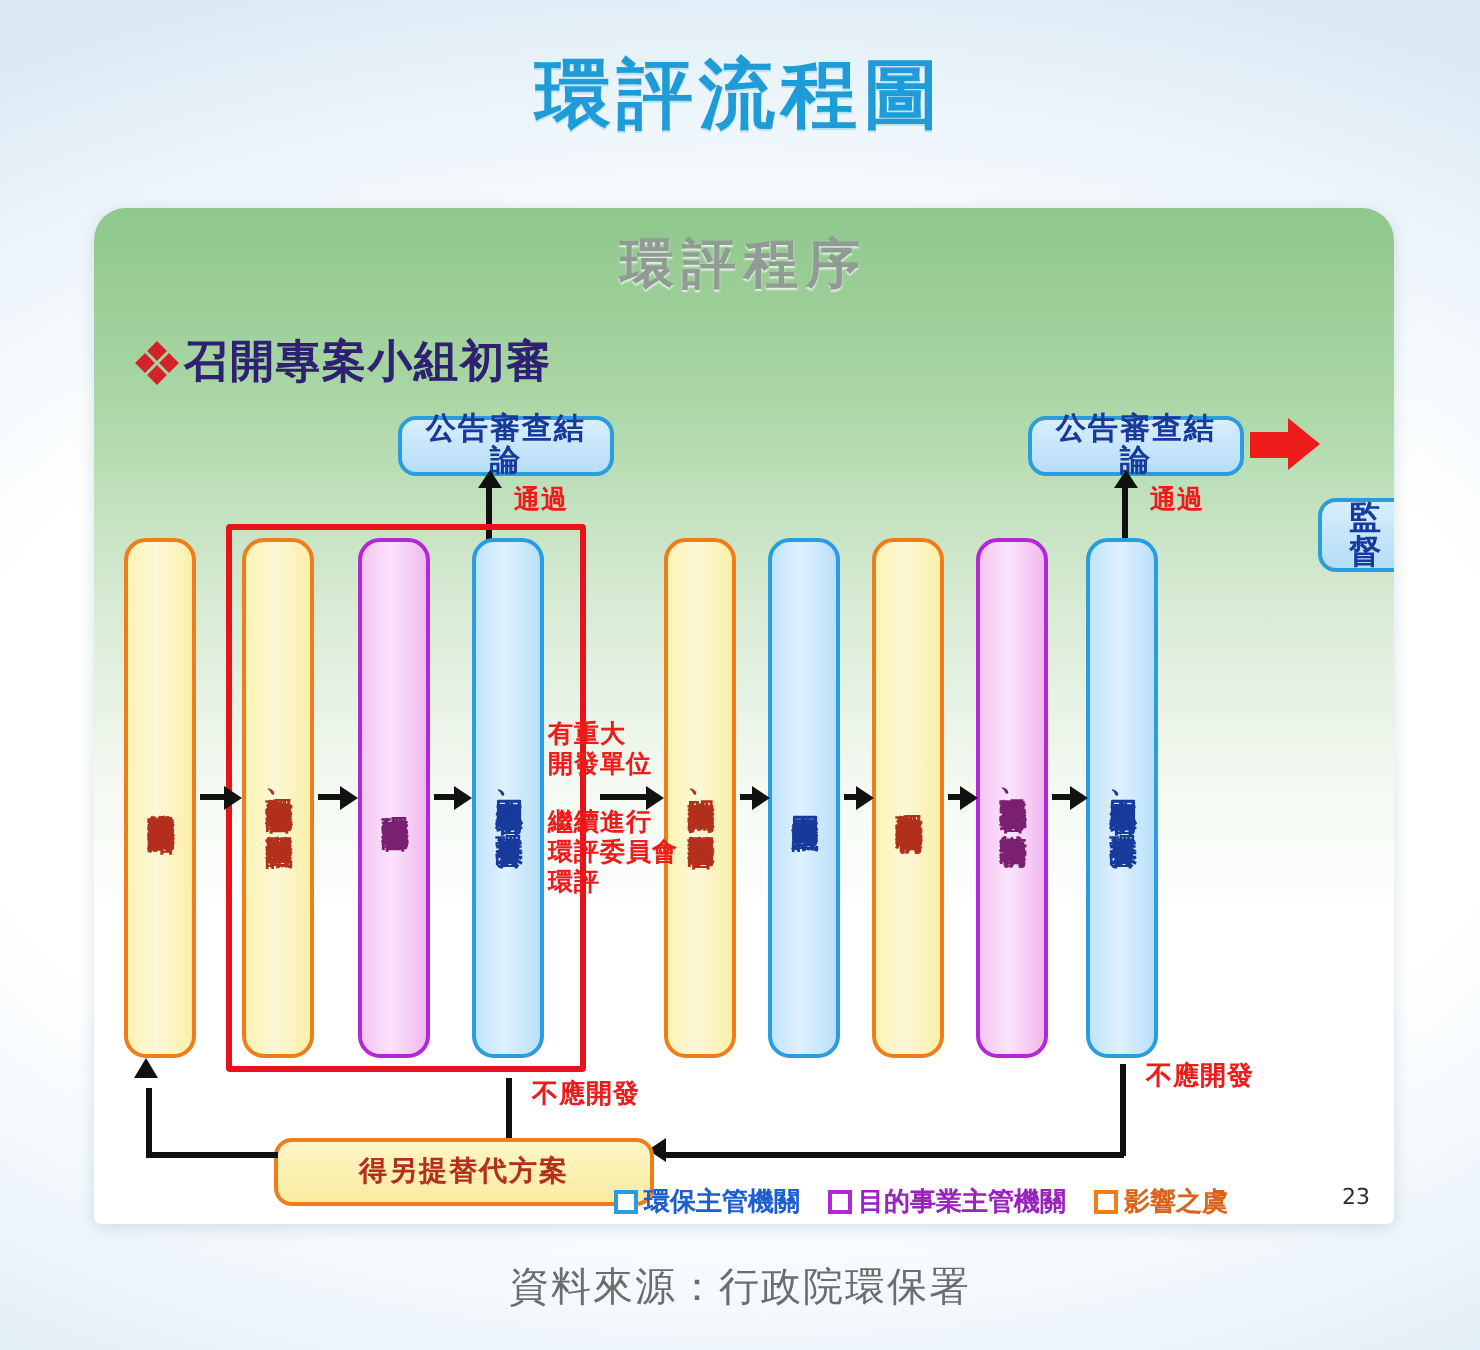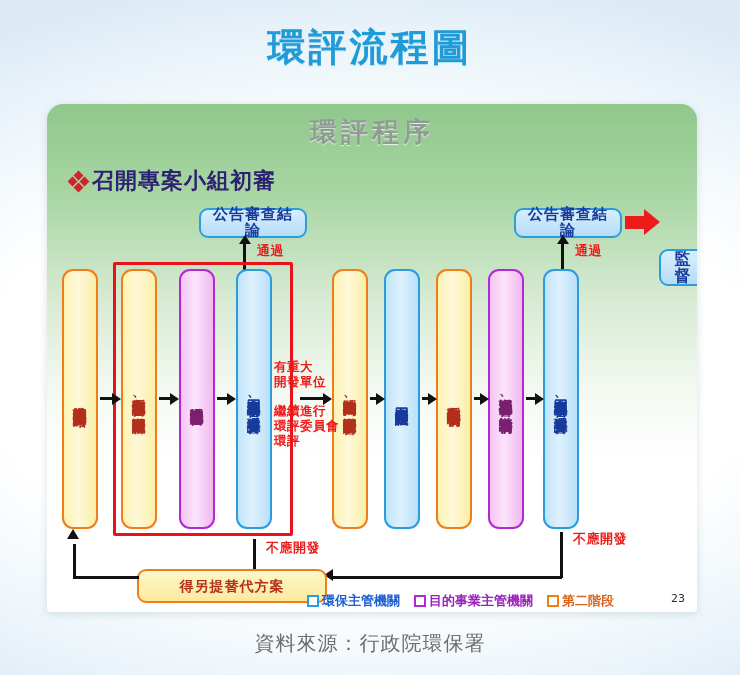--- a/index.html
+++ b/index.html
@@ -337,21 +337,21 @@
       <div class="legend-item">
         <span class="swatch sw-blue"></span>
         <span class="lg-blue">環保主管機關</span>
       </div>
       <div class="legend-item">
         <span class="swatch sw-purple"></span>
         <span class="lg-purple">目的事業主管機關</span>
       </div>
       <div class="legend-item">
         <span class="swatch sw-orange"></span>
-        <span class="lg-orange">第二階段</span>
+        <span class="lg-orange">影響之虞</span>
       </div>
     </div>
 
     <div class="page-num">23</div>
   </div>
 
   <div class="source">資料來源：行政院環保署</div>
 </div>
 
 </body></html>

